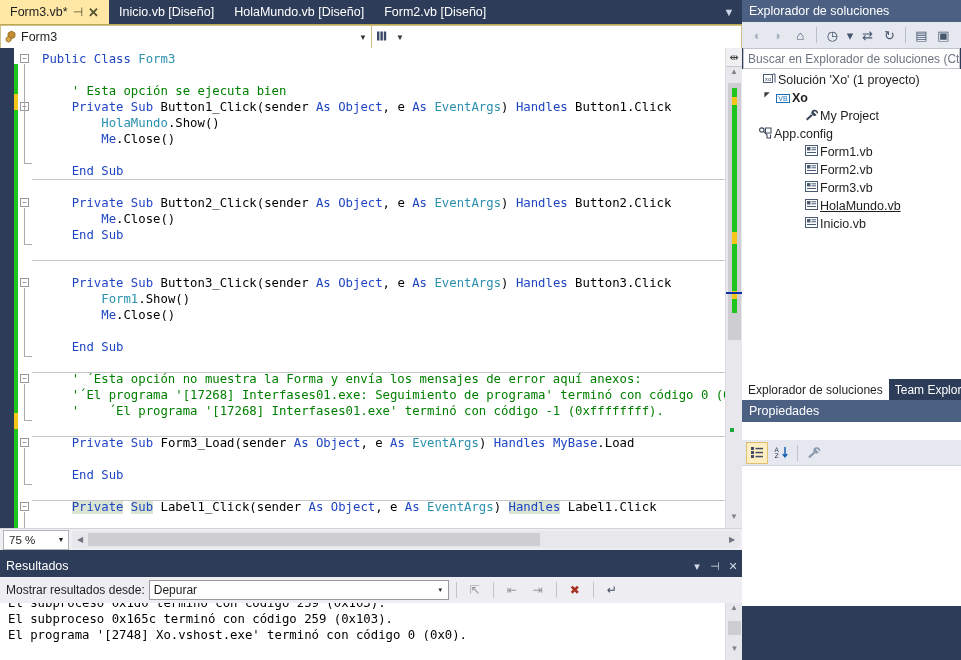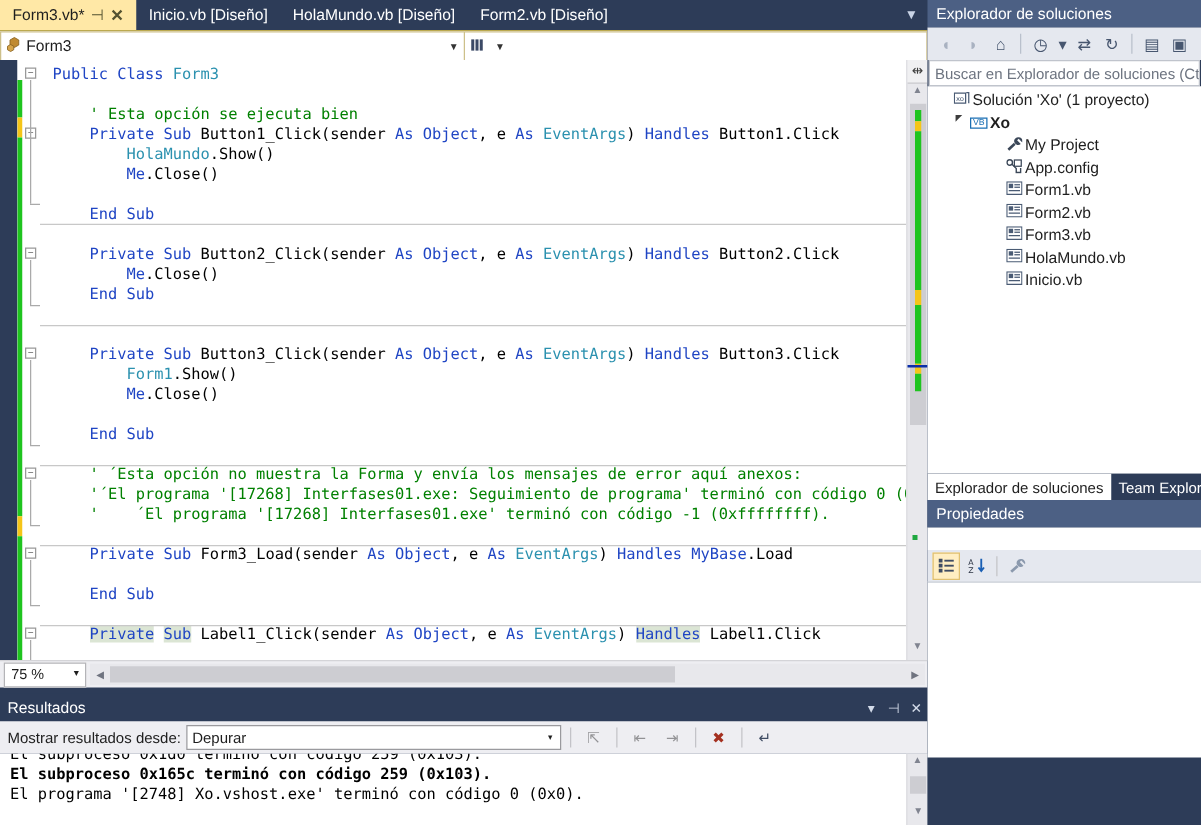--- a/index.html
+++ b/index.html
@@ -423,21 +423,21 @@
         <span class="tb-ico dim">⇤</span>
         <span class="tb-ico dim">⇥</span>
         <span class="tb-sep"></span>
         <span class="tb-ico" style="color:#a43020;">✖</span>
         <span class="tb-sep"></span>
         <span class="tb-ico" style="color:#3f4c63;">↵</span>
       </div>
       <div class="out-body">
         <div class="out-text" id="out-text">
             <div class="ol" style="top: -8px;">El subproceso 0x1d0 terminó con código 259 (0x103).</div>
-            <div class="ol" style="top: 8px; font-weight: bold;">El subproceso 0x165c terminó con código 259 (0x103).</div>
+            <div class="ol" style="top: 8px;">El subproceso 0x165c terminó con código 259 (0x103).</div>
             <div class="ol" style="top: 24px;">El programa '[2748] Xo.vshost.exe' terminó con código 0 (0x0).</div>
           </div>
         <div class="out-scroll">
           <div class="sa">▲</div>
           <div class="sthumb"></div>
           <div class="sa" style="position:absolute;bottom:0;left:0;width:17px;">▼</div>
         </div>
       </div>
     </div>
   </div>
@@ -482,21 +482,21 @@
           <span class="tl">Xo</span>
         </div>
         <div class="tr" style="padding-left: 46px;">
           <span class="tw"></span>
           <span class="ti"><svg width="13" height="12" viewBox="0 0 13 12">
               <path d="M9.4 0.8a3.1 3.1 0 1 0 2.2 5.3l-2.9-2.9 1.2-1.2 2.9 2.9A3.1 3.1 0 0 0 9.4 0.8z" fill="#3b4758"></path>
               <rect x="0.8" y="7.6" width="7" height="2.1" transform="rotate(-43 4 8.6)" fill="#3b4758"></rect>
             </svg></span>
           <span class="tl">My Project</span>
         </div>
-        <div class="tr" style="padding-left: 46px;">
+        <div class="tr" style="">
           <span class="tw"></span>
           <span class="ti"><svg width="13" height="12" viewBox="0 0 13 12">
               <circle cx="2.8" cy="3" r="2.2" fill="none" stroke="#3b4758" stroke-width="1.2"></circle>
               <path d="M4.6 4.4 L8 7.8 L8 11 L11.5 11 L11.5 7.4" fill="none" stroke="#3b4758" stroke-width="1.1"></path>
               <rect x="6.5" y="1" width="5.5" height="5" fill="none" stroke="#3b4758" stroke-width="1"></rect>
             </svg></span>
           <span class="tl">App.config</span>
         </div>
         <div class="tr" style="padding-left: 46px;">
           <span class="tw"></span>
@@ -524,21 +524,21 @@
           <span class="tw"></span>
           <span class="ti"><svg width="13" height="11" viewBox="0 0 13 11">
               <rect x="0.5" y="0.5" width="12" height="10" fill="#fff" stroke="#4a5b74"></rect>
               <rect x="2" y="2" width="3.5" height="3.5" fill="#4a5b74"></rect>
               <rect x="6.5" y="2.3" width="4.5" height="1" fill="#4a5b74"></rect>
               <rect x="6.5" y="4.3" width="4.5" height="1" fill="#4a5b74"></rect>
               <rect x="2" y="7" width="9" height="1" fill="#4a5b74"></rect>
             </svg></span>
           <span class="tl">Form3.vb</span>
         </div>
-        <div class="tr" style="padding-left: 46px;">
+        <div class="tr" style="padding-left: 46px; text-decoration: underline;">
           <span class="tw"></span>
           <span class="ti"><svg width="13" height="11" viewBox="0 0 13 11">
               <rect x="0.5" y="0.5" width="12" height="10" fill="#fff" stroke="#4a5b74"></rect>
               <rect x="2" y="2" width="3.5" height="3.5" fill="#4a5b74"></rect>
               <rect x="6.5" y="2.3" width="4.5" height="1" fill="#4a5b74"></rect>
               <rect x="6.5" y="4.3" width="4.5" height="1" fill="#4a5b74"></rect>
               <rect x="2" y="7" width="9" height="1" fill="#4a5b74"></rect>
             </svg></span>
           <span class="tl">HolaMundo.vb</span>
         </div>

